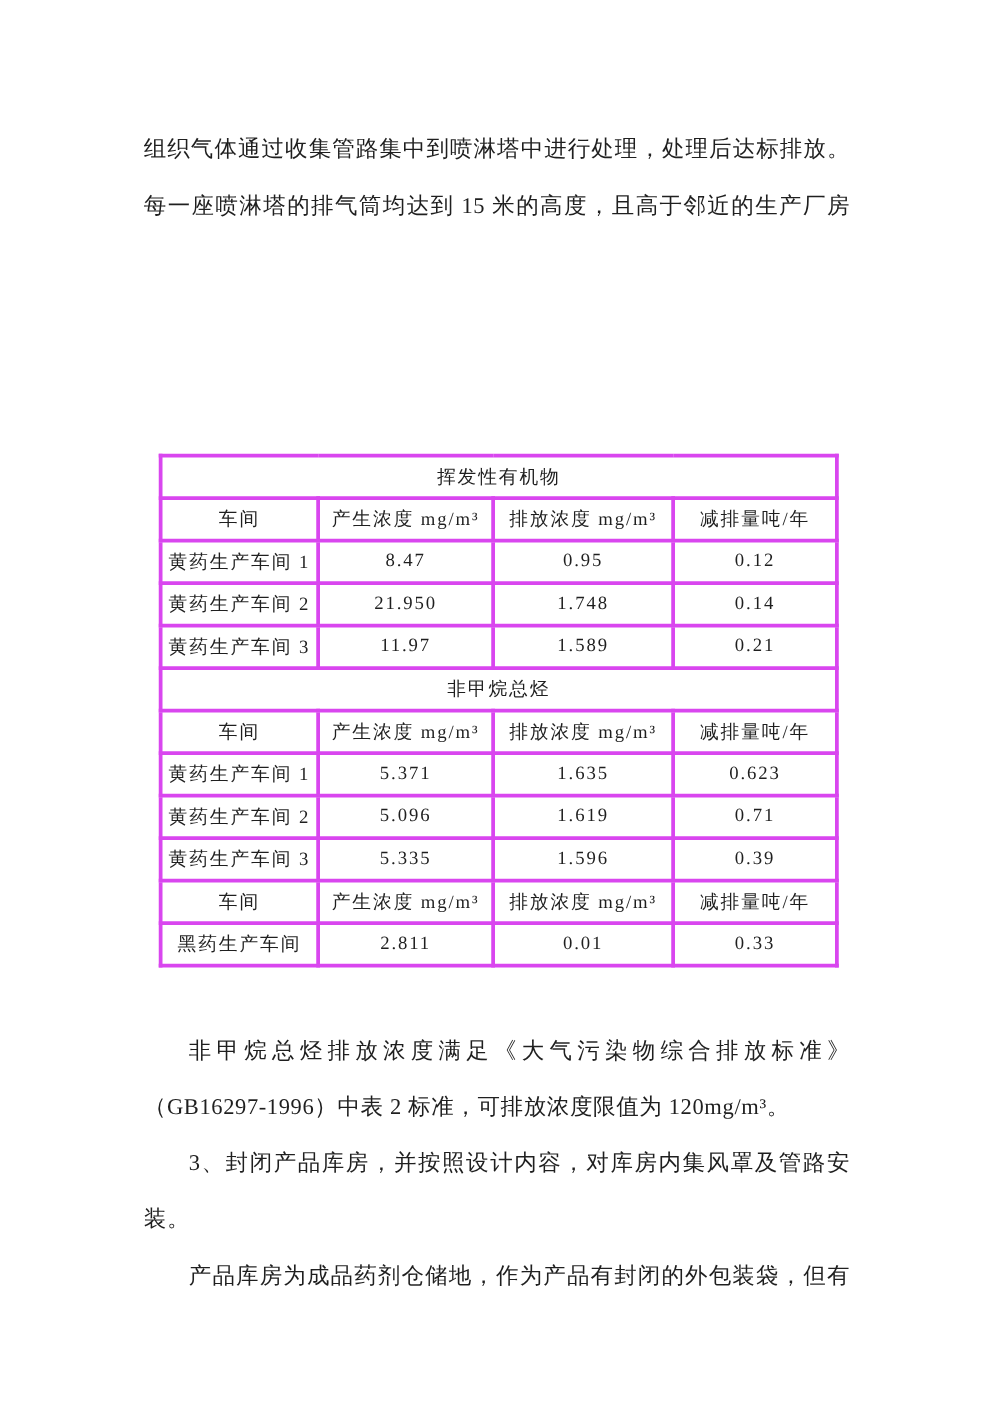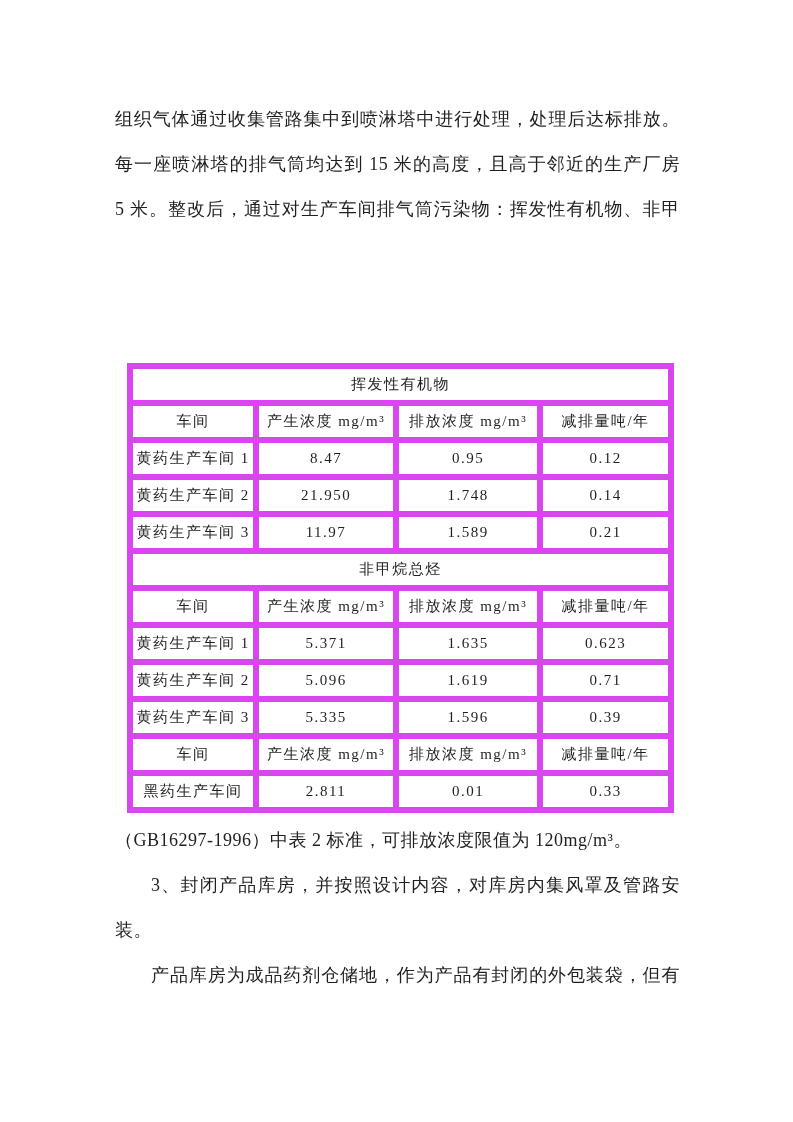--- a/index.html
+++ b/index.html
@@ -33,21 +33,21 @@
   .line.indent { text-indent: 2em; }
 
   table.emissions {
     position: absolute;
     left: 127px; top: 363px;
     width: 541px;
     border-collapse: collapse;
     table-layout: fixed;
   }
   table.emissions td {
-    border: 6px solid #d946ef;
+    border: 3px solid #d946ef;
     height: 31px;
     padding: 0 2px;
     text-align: center;
     vertical-align: middle;
     font-size: 15px;
     letter-spacing: 1.5px;
     font-weight: normal;
     overflow: hidden;
     white-space: nowrap;
   }
@@ -57,21 +57,20 @@
   .col-reduced  { width: 131px; }
 </style>
 </head>
 <body>
 
 <div class="page">
 
   <div class="textblock" id="top-text">
     <div class="line">组织气体通过收集管路集中到喷淋塔中进行处理，处理后达标排放。</div>
     <div class="line">每一座喷淋塔的排气筒均达到 15 米的高度，且高于邻近的生产厂房</div>
-    <div class="line">5 米。整改后，通过对生产车间排气筒污染物：挥发性有机物、非甲</div>
   </div>
 
   <table class="emissions">
     <colgroup>
       <col class="col-workshop">
       <col class="col-produced">
       <col class="col-emitted">
       <col class="col-reduced">
     </colgroup>
     <tbody>
@@ -141,19 +140,20 @@
       <tr>
         <td>黑药生产车间</td>
         <td>2.811</td>
         <td>0.01</td>
         <td>0.33</td>
       </tr>
     </tbody>
   </table>
 
   <div class="textblock" id="bottom-text">
+    <div class="line indent">非甲烷总烃排放浓度满足《大气污染物综合排放标准》</div>
     <div class="line no-stretch">（GB16297-1996）中表 2 标准，可排放浓度限值为 120mg/m³。</div>
     <div class="line indent">3、封闭产品库房，并按照设计内容，对库房内集风罩及管路安</div>
     <div class="line no-stretch">装。</div>
     <div class="line indent">产品库房为成品药剂仓储地，作为产品有封闭的外包装袋，但有</div>
   </div>
 
 </div>
 
 </body></html>

